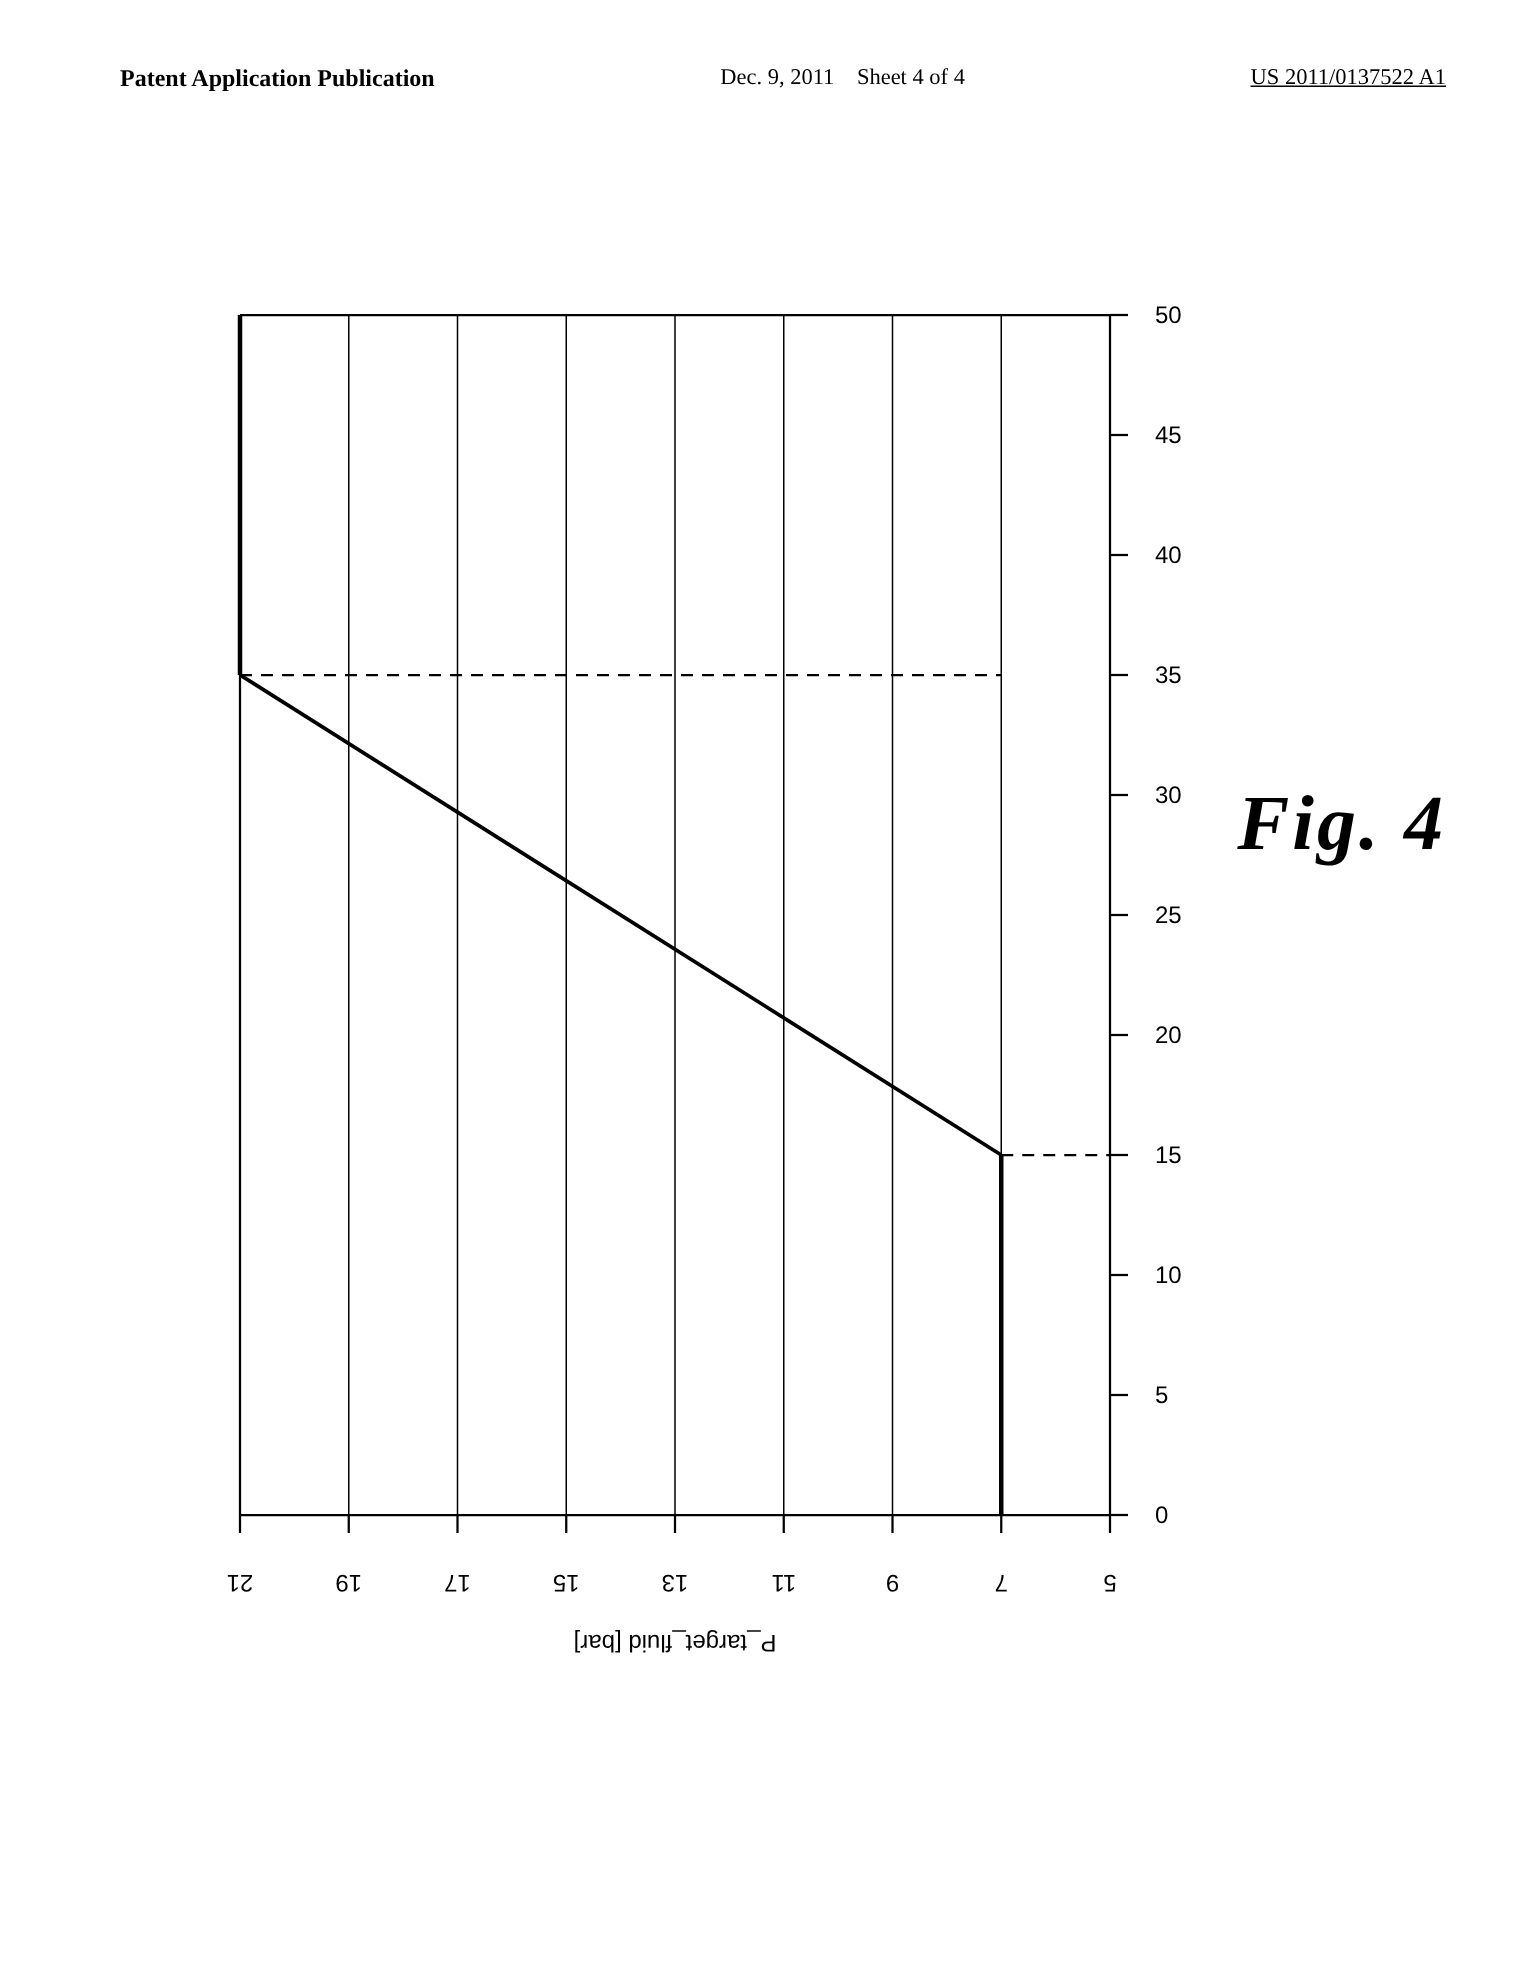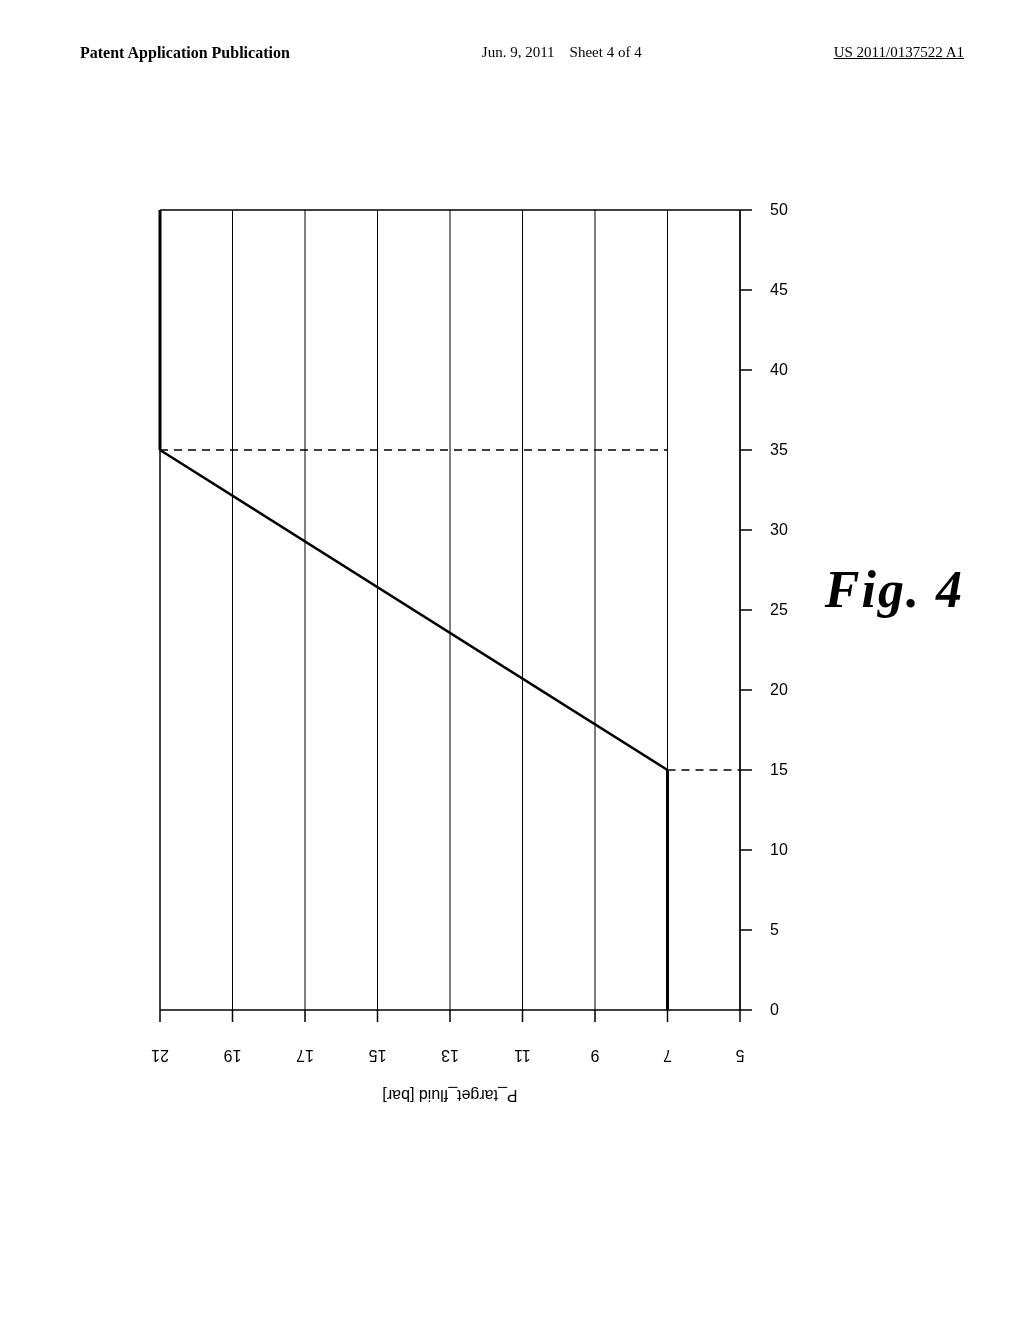--- a/index.html
+++ b/index.html
@@ -56,30 +56,29 @@
 
     
     .fig-label {
       position: absolute;
       right: 60px;
       top: 520px;
       font-size: 52px;
       font-weight: bold;
       font-style: italic;
       letter-spacing: 2px;
-      margin-top: 40px;
     }
   </style>
 </head>
 <body>
 
 <div class="header">
   <div class="header-left">Patent Application Publication</div>
   <div class="header-center">
-    <span>Jun. 9, 2011</span>&nbsp;&nbsp;&nbsp;&nbsp;<span>Sheet 4 of 4</span>
+    <span>Dec. 9, 2011</span>&nbsp;&nbsp;&nbsp;&nbsp;<span>Sheet 4 of 4</span>
   </div>
   <div class="header-right">US 2011/0137522 A1</div>
 </div>
 
 <div class="chart-container">
   <svg class="chart-svg" viewBox="0 0 780 950" xmlns="http://www.w3.org/2000/svg">
 
     <line x1="80" y1="30" x2="80" y2="830" stroke="#000" stroke-width="1.5"></line>
     <line x1="152.5" y1="30" x2="152.5" y2="830" stroke="#000" stroke-width="1"></line>
     <line x1="225" y1="30" x2="225" y2="830" stroke="#000" stroke-width="1"></line>

